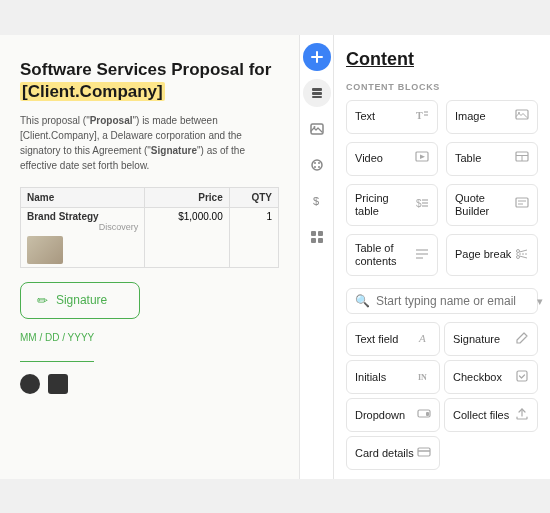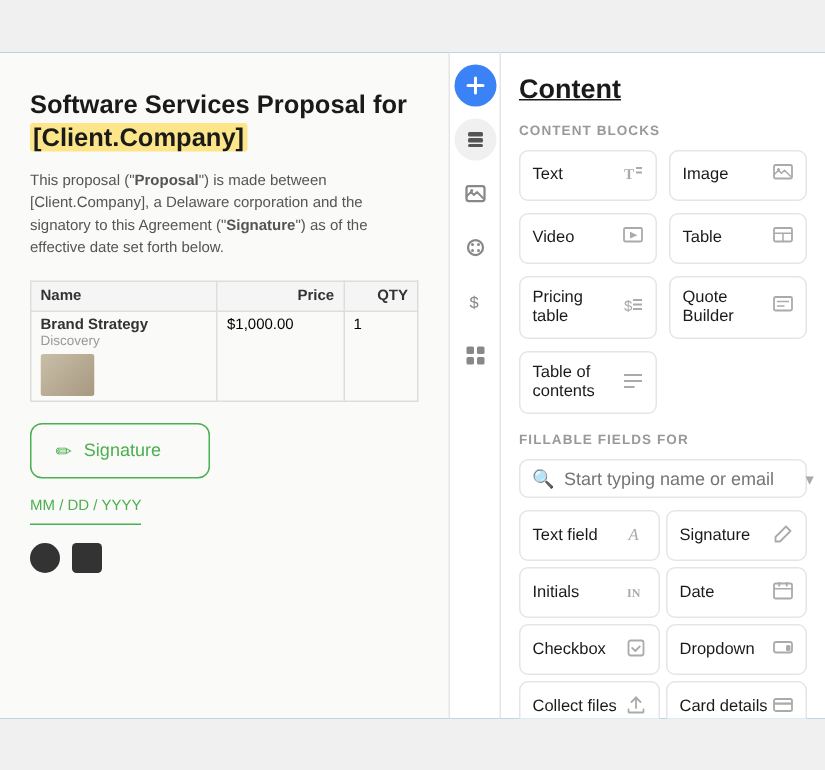--- a/index.html
+++ b/index.html
@@ -69,23 +69,23 @@
       color: #333;
       border: 1px solid #ddd;
       margin-left: 40px;
     }
     .pricing-table th.right { text-align: right; }
     .pricing-table td {
       padding: 3px 6px;
       border: 1px solid #ddd;
       vertical-align: top;
     }
-    .pricing-table td.right { text-align: left; }
+    .pricing-table td.right { text-align: right; }
     .item-name { font-weight: 600; color: #333; font-size: 10px; }
-    .item-sub { font-size: 9px; color: #999; }
+    .item-sub { font-size: 9px; color: #999; text-align: right; }
     .item-img {
       width: 36px;
       height: 28px;
       background: #e0d8c8;
       border-radius: 2px;
       margin-top: 4px;
       display: flex;
       align-items: center;
       justify-content: center;
       overflow: hidden;
@@ -113,21 +113,21 @@
     }
     .signature-label {
       font-size: 12px;
       font-weight: 500;
       color: #4CAF50;
     }
     .date-field {
       font-size: 10px;
       color: #4CAF50;
       border-bottom: 1.5px solid #4CAF50;
-      padding-bottom: 6px;
+      padding-bottom: 18px;
       display: inline-block;
     }
     .icons-row {
       display: flex;
       gap: 8px;
       margin-top: 12px;
       align-items: center;
     }
     .icon-circle {
       width: 20px;
@@ -428,23 +428,34 @@
         <span class="block-name">Table of contents</span>
         <span class="block-icon">
           <svg width="14" height="14" viewBox="0 0 14 14" fill="none">
               <line x1="1" y1="3" x2="13" y2="3" stroke="#aaa" stroke-width="1.2"></line>
               <line x1="1" y1="7" x2="13" y2="7" stroke="#aaa" stroke-width="1.2"></line>
               <line x1="1" y1="11" x2="8" y2="11" stroke="#aaa" stroke-width="1.2"></line>
             </svg>
         </span>
       </div>
 
-    </div>
-
-    <div class="section-label">FILLABLE FIELDS FOR</div>
+      <div class="block-item">
+        <span class="block-name">Page break</span>
+        <span class="block-icon">
+          <svg width="14" height="14" viewBox="0 0 14 14" fill="none">
+              <line x1="1" y1="7" x2="13" y2="7" stroke="#aaa" stroke-width="1" stroke-dasharray="2,1"></line>
+              <circle cx="3" cy="10" r="1.5" stroke="#aaa" stroke-width="1"></circle>
+              <circle cx="3" cy="4" r="1.5" stroke="#aaa" stroke-width="1"></circle>
+              <path d="M4.5 5L12 3" stroke="#aaa" stroke-width="1"></path>
+              <path d="M4.5 9L12 11" stroke="#aaa" stroke-width="1"></path>
+            </svg>
+        </span>
+      </div>
+    </div>
+
 
     <div class="search-row">
       <span class="search-icon-sm">🔍</span>
       <input class="search-input" type="text" placeholder="Start typing name or email" style="">
       <span class="search-arrow">▾</span>
     </div>
 
     <div class="fields-grid">
 
       <div class="block-item">
@@ -467,31 +478,20 @@
 
       <div class="block-item">
         <span class="block-name">Initials</span>
         <span class="block-icon">
           <svg width="14" height="14" viewBox="0 0 14 14">
               <text x="1" y="11" font-size="8" fill="#aaa" font-family="serif" font-weight="bold">IN</text>
             </svg>
         </span>
       </div>
 
-      <div class="block-item">
-        <span class="block-name">Date</span>
-        <span class="block-icon">
-          <svg width="14" height="14" viewBox="0 0 14 14" fill="none">
-              <rect x="1" y="2" width="12" height="10" rx="1" stroke="#aaa" stroke-width="1.2"></rect>
-              <line x1="1" y1="5.5" x2="13" y2="5.5" stroke="#aaa" stroke-width="1"></line>
-              <line x1="4.5" y1="1" x2="4.5" y2="4" stroke="#aaa" stroke-width="1.2"></line>
-              <line x1="9.5" y1="1" x2="9.5" y2="4" stroke="#aaa" stroke-width="1.2"></line>
-            </svg>
-        </span>
-      </div>
 
       <div class="block-item">
         <span class="block-name">Checkbox</span>
         <span class="block-icon">
           <svg width="14" height="14" viewBox="0 0 14 14" fill="none">
               <rect x="2" y="2" width="10" height="10" rx="1.5" stroke="#aaa" stroke-width="1.2"></rect>
               <path d="M4.5 7l2 2 3-3" stroke="#aaa" stroke-width="1.2" stroke-linecap="round" stroke-linejoin="round"></path>
             </svg>
         </span>
       </div>

